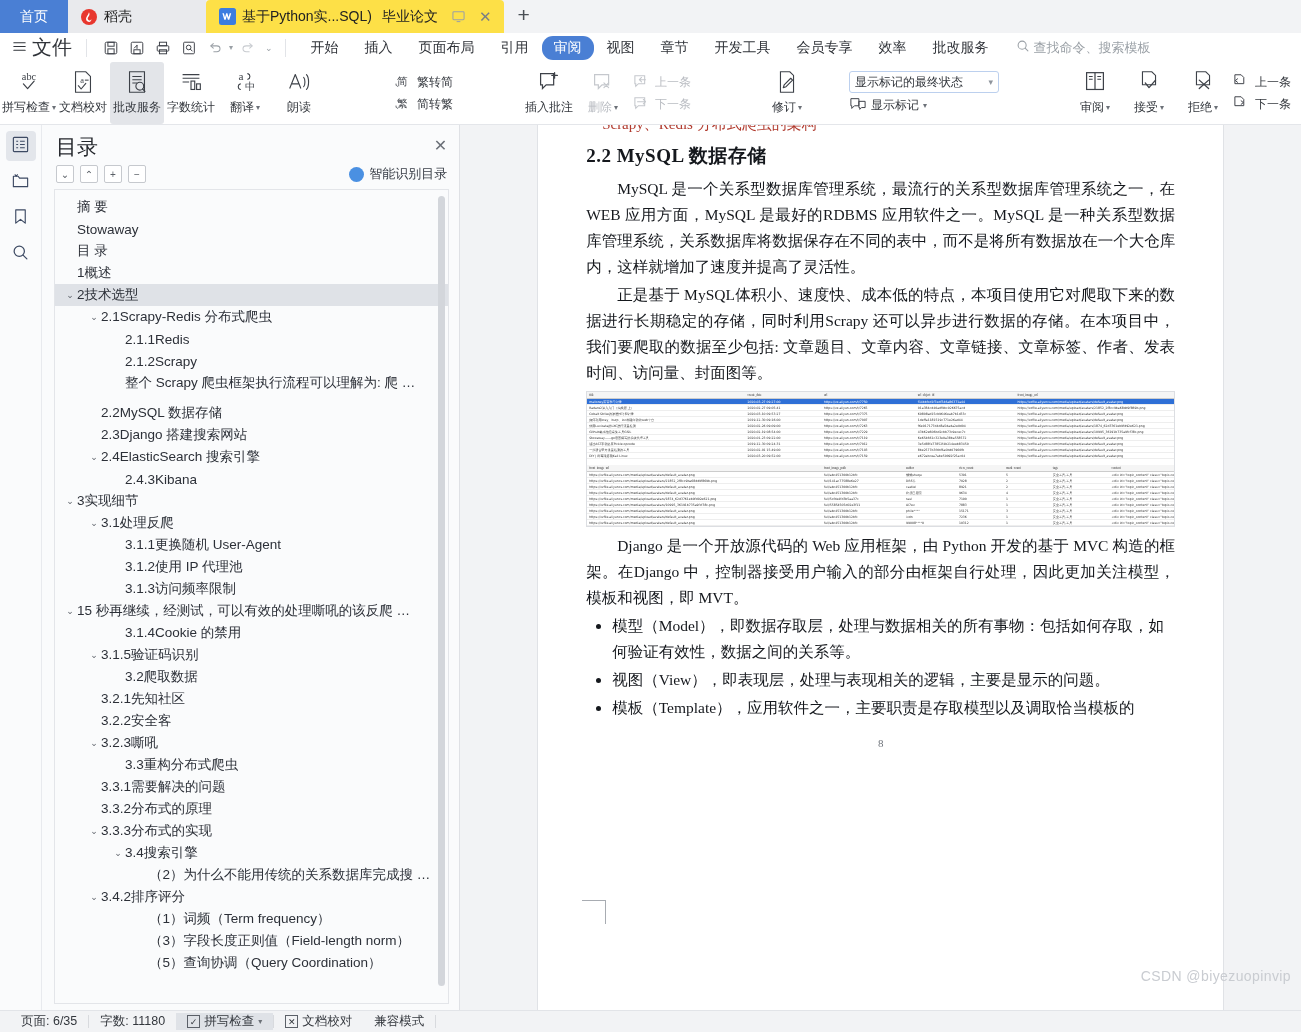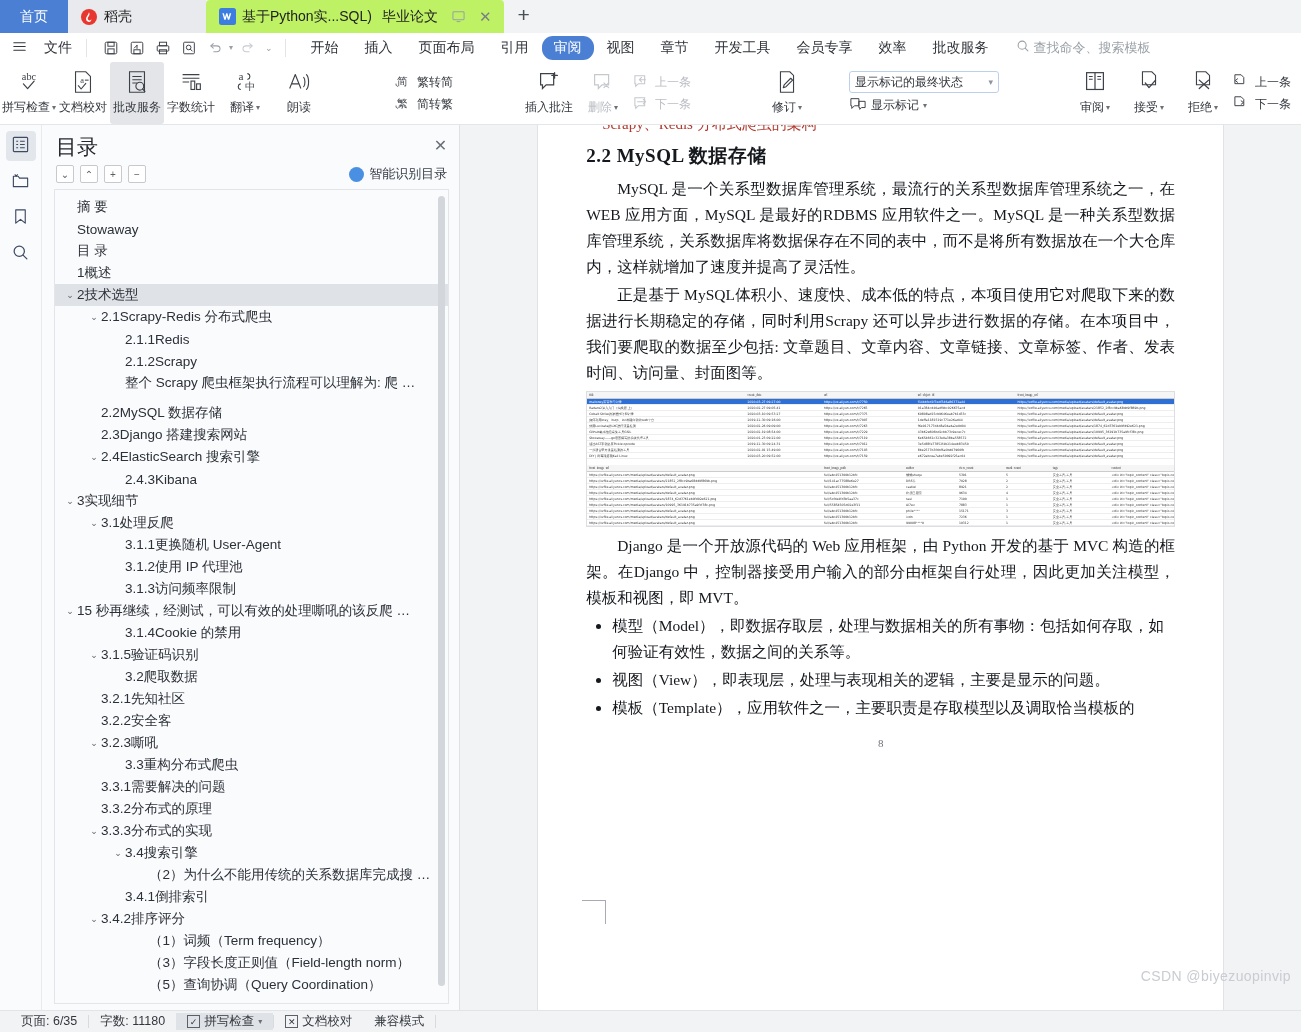--- a/index.html
+++ b/index.html
@@ -21,37 +21,37 @@
     height: 33px; display: flex; align-items: center; gap: 6px;
     padding: 0 12px; font-size: 14px; color: #3a3a3a; position: relative;
     cursor: default; white-space: nowrap;
   }
   .tab-home {
     background: #4a7fd4; color: #fff; width: 68px; justify-content: center;
     font-size: 14px;
   }
   .tab-daoke { background: #e9eaed; width: 138px; }
   .tab-doc {
-    background: #bef264; min-width: 248px; border-top-left-radius: 4px;
+    background: #fde047; min-width: 248px; border-top-left-radius: 4px;
     border-top-right-radius: 4px;
   }
   .tab-ico { width: 18px; height: 18px; flex: 0 0 18px; display:flex; align-items:center; justify-content:center; }
   .tab-ico svg { display:block; }
   .tab-title { font-size: 14px; color: #222; }
   .tab-title2 { font-size: 14px; color: #222; margin-left: 4px;}
   .tab-mini { margin-left: 8px; color: #9aa0a6; display:flex; align-items:center;}
   .tab-x { margin-left: 8px; color: #7a7f85; font-size: 15px; line-height: 1; cursor: pointer; }
   .tab-plus { font-size: 21px; color: #4a4f55; padding: 0 14px 3px 14px; cursor: pointer; align-self: center;}
 
   
   .menurow {
     flex: 0 0 29px; height: 29px; background: #fff; display: flex; align-items: center;
     padding-left: 8px; font-size: 13.5px; color: #31343a; border-bottom: 0px;
   }
-  .file-btn { display:flex; align-items:center; gap:17px; padding: 2px 8px 2px 4px; font-size:14px;}
+  .file-btn { display:flex; align-items:center; gap:5px; padding: 2px 8px 2px 4px; font-size:20px;}
   .qat { display: flex; align-items: center; gap: 2px; padding: 0 6px; }
   .qat-ic { width: 24px; height: 22px; display:flex; align-items:center; justify-content:center; cursor:pointer;}
   .vsep { width:1px; height:18px; background:#e2e4e8; margin: 0 6px; }
   .menus { display:flex; align-items:center; gap: 0px; margin-left: 6px; }
   .menu-item {
     padding: 3px 13px; font-size: 14px; color: #31343a; cursor: pointer; white-space: nowrap;
   }
   .menu-item.active { background:#4a7fd4; color:#fff; border-radius: 11px; padding: 3px 12px; }
   .searchbox { display:flex; align-items:center; gap:4px; margin-left: 14px; color:#9aa0a6; font-size:13px;}
 
@@ -731,24 +731,20 @@
               <span class="otext">3.3.3分布式的实现</span>
             </div>
             <div class="oitem" style="padding-left: 56px;">
               <span class="otw">⌄</span>
               <span class="otext">3.4搜索引擎</span>
             </div>
             <div class="oitem" style="padding-left: 80px;">
               <span class="otw"></span>
               <span class="otext">（2）为什么不能用传统的关系数据库完成搜 …</span>
             </div>
-            <div class="oitem" style="padding-left: 56px;">
-              <span class="otw"></span>
-              <span class="otext">3.4.1倒排索引</span>
-            </div>
             <div class="oitem" style="padding-left: 32px;">
               <span class="otw">⌄</span>
               <span class="otext">3.4.2排序评分</span>
             </div>
             <div class="oitem" style="padding-left: 80px;">
               <span class="otw"></span>
               <span class="otext">（1）词频（Term frequency）</span>
             </div>
             <div class="oitem" style="padding-left: 80px;">
               <span class="otw"></span>

